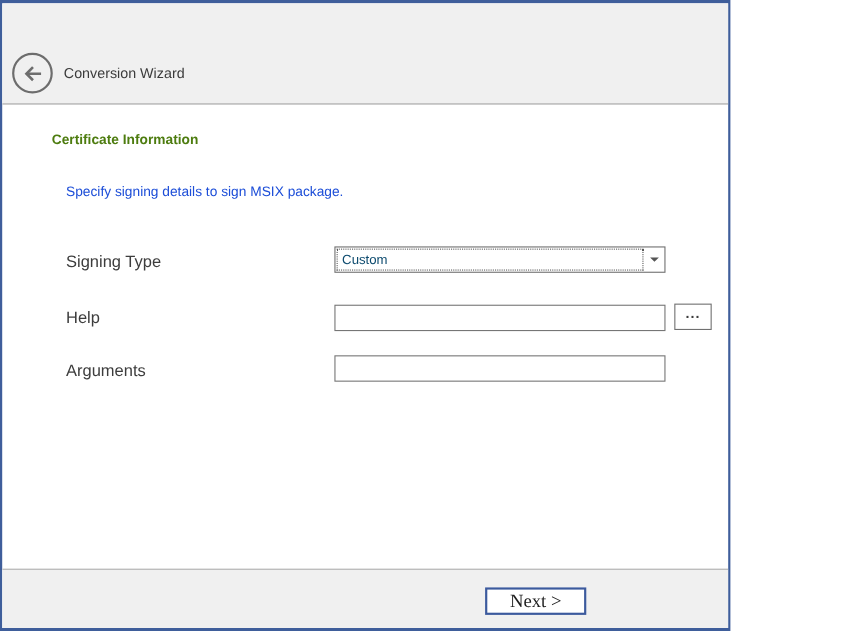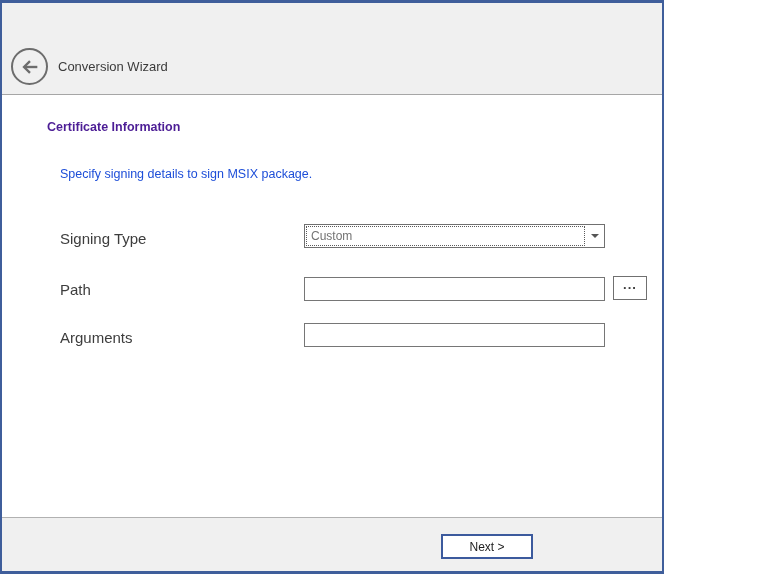--- a/index.html
+++ b/index.html
@@ -35,21 +35,21 @@
     cursor: default;
   }
   .header-title {
     position: absolute; left: 56px; top: 55px;
     font-size: 13px; color: #3b3b3b; line-height: 18px;
   }
 
   
   .heading {
     position: absolute; left: 45px; top: 117px;
-    font-size: 12.5px; font-weight: bold; color: #4c1d95;
+    font-size: 12.5px; font-weight: bold; color: #4d7c0f;
   }
   .description {
     position: absolute; left: 58px; top: 164px;
     font-size: 12.5px; color: #1d4ed8;
   }
   .field-label {
     position: absolute; left: 58px;
     font-size: 15px; color: #3d3d3d;
   }
   .lbl-signing  { top: 227px; }
@@ -57,21 +57,21 @@
   .lbl-args     { top: 326px; text-align: right; }
 
   .combobox {
     position: absolute; left: 302px; top: 221px; width: 301px; height: 24px;
     background: #ffffff; border: 1px solid #707070;
   }
   .combo-text {
     position: absolute; left: 1px; top: 1px; bottom: 1px; right: 19px;
     border: 1px dotted #5a5a5a;
     padding-left: 4px;
-    font-size: 12px; color: #737373;
+    font-size: 12px; color: #0c4a6e;
     display: flex; align-items: center;
     overflow: hidden; white-space: nowrap;
   }
   .combo-arrow-zone {
     position: absolute; right: 0; top: 0; bottom: 0; width: 18px;
     display: flex; align-items: center; justify-content: center;
   }
   .tri-down {
     width: 0; height: 0;
     border-left: 4px solid transparent;
@@ -99,22 +99,22 @@
   .browse-btn span { transform: translateY(-4px); }
 
   
   .footer {
     position: absolute; left: 0; right: 0; top: 514px; height: 54px;
     background: #f0f0f0; border-top: 1px solid #b1b1b1;
   }
   .btn {
     position: absolute; top: 16px; height: 25px;
     background: #ffffff; border: 1px solid #747474;
-    font-family: Liberation Sans, sans-serif;
-    font-size: 12px; color: #1e1e1e;
+    font-family: Liberation Serif, serif;
+    font-size: 17px; color: #1e1e1e;
     display: flex; align-items: center; justify-content: center;
     cursor: default;
   }
   .btn-next   { left: 439px; width: 92px; border: 2px solid #3c5a9d; }
   .btn-cancel { left: 541px; width: 94px; }
   .btn-help   { left: 645px; width: 93px; }
 
   svg { display: block; }
 </style>
 </head>
@@ -149,21 +149,21 @@
     <div class="description">Specify signing details to sign MSIX package.</div>
 
     <span class="field-label lbl-signing">Signing Type</span>
     <div class="combobox">
       <div class="combo-text">Custom</div>
       <div class="combo-arrow-zone">
         <span class="tri-down"></span>
       </div>
     </div>
 
-    <span class="field-label lbl-path">Path</span>
+    <span class="field-label lbl-path">Help</span>
     <input type="text" class="text-input inp-path" value="" style="">
     <button class="browse-btn">
       <span>...</span>
     </button>
 
     <span class="field-label lbl-args">Arguments</span>
     <input type="text" class="text-input inp-args" value="" style="">
 
     <div class="footer">
       <button class="btn btn-next">Next &gt;</button>

